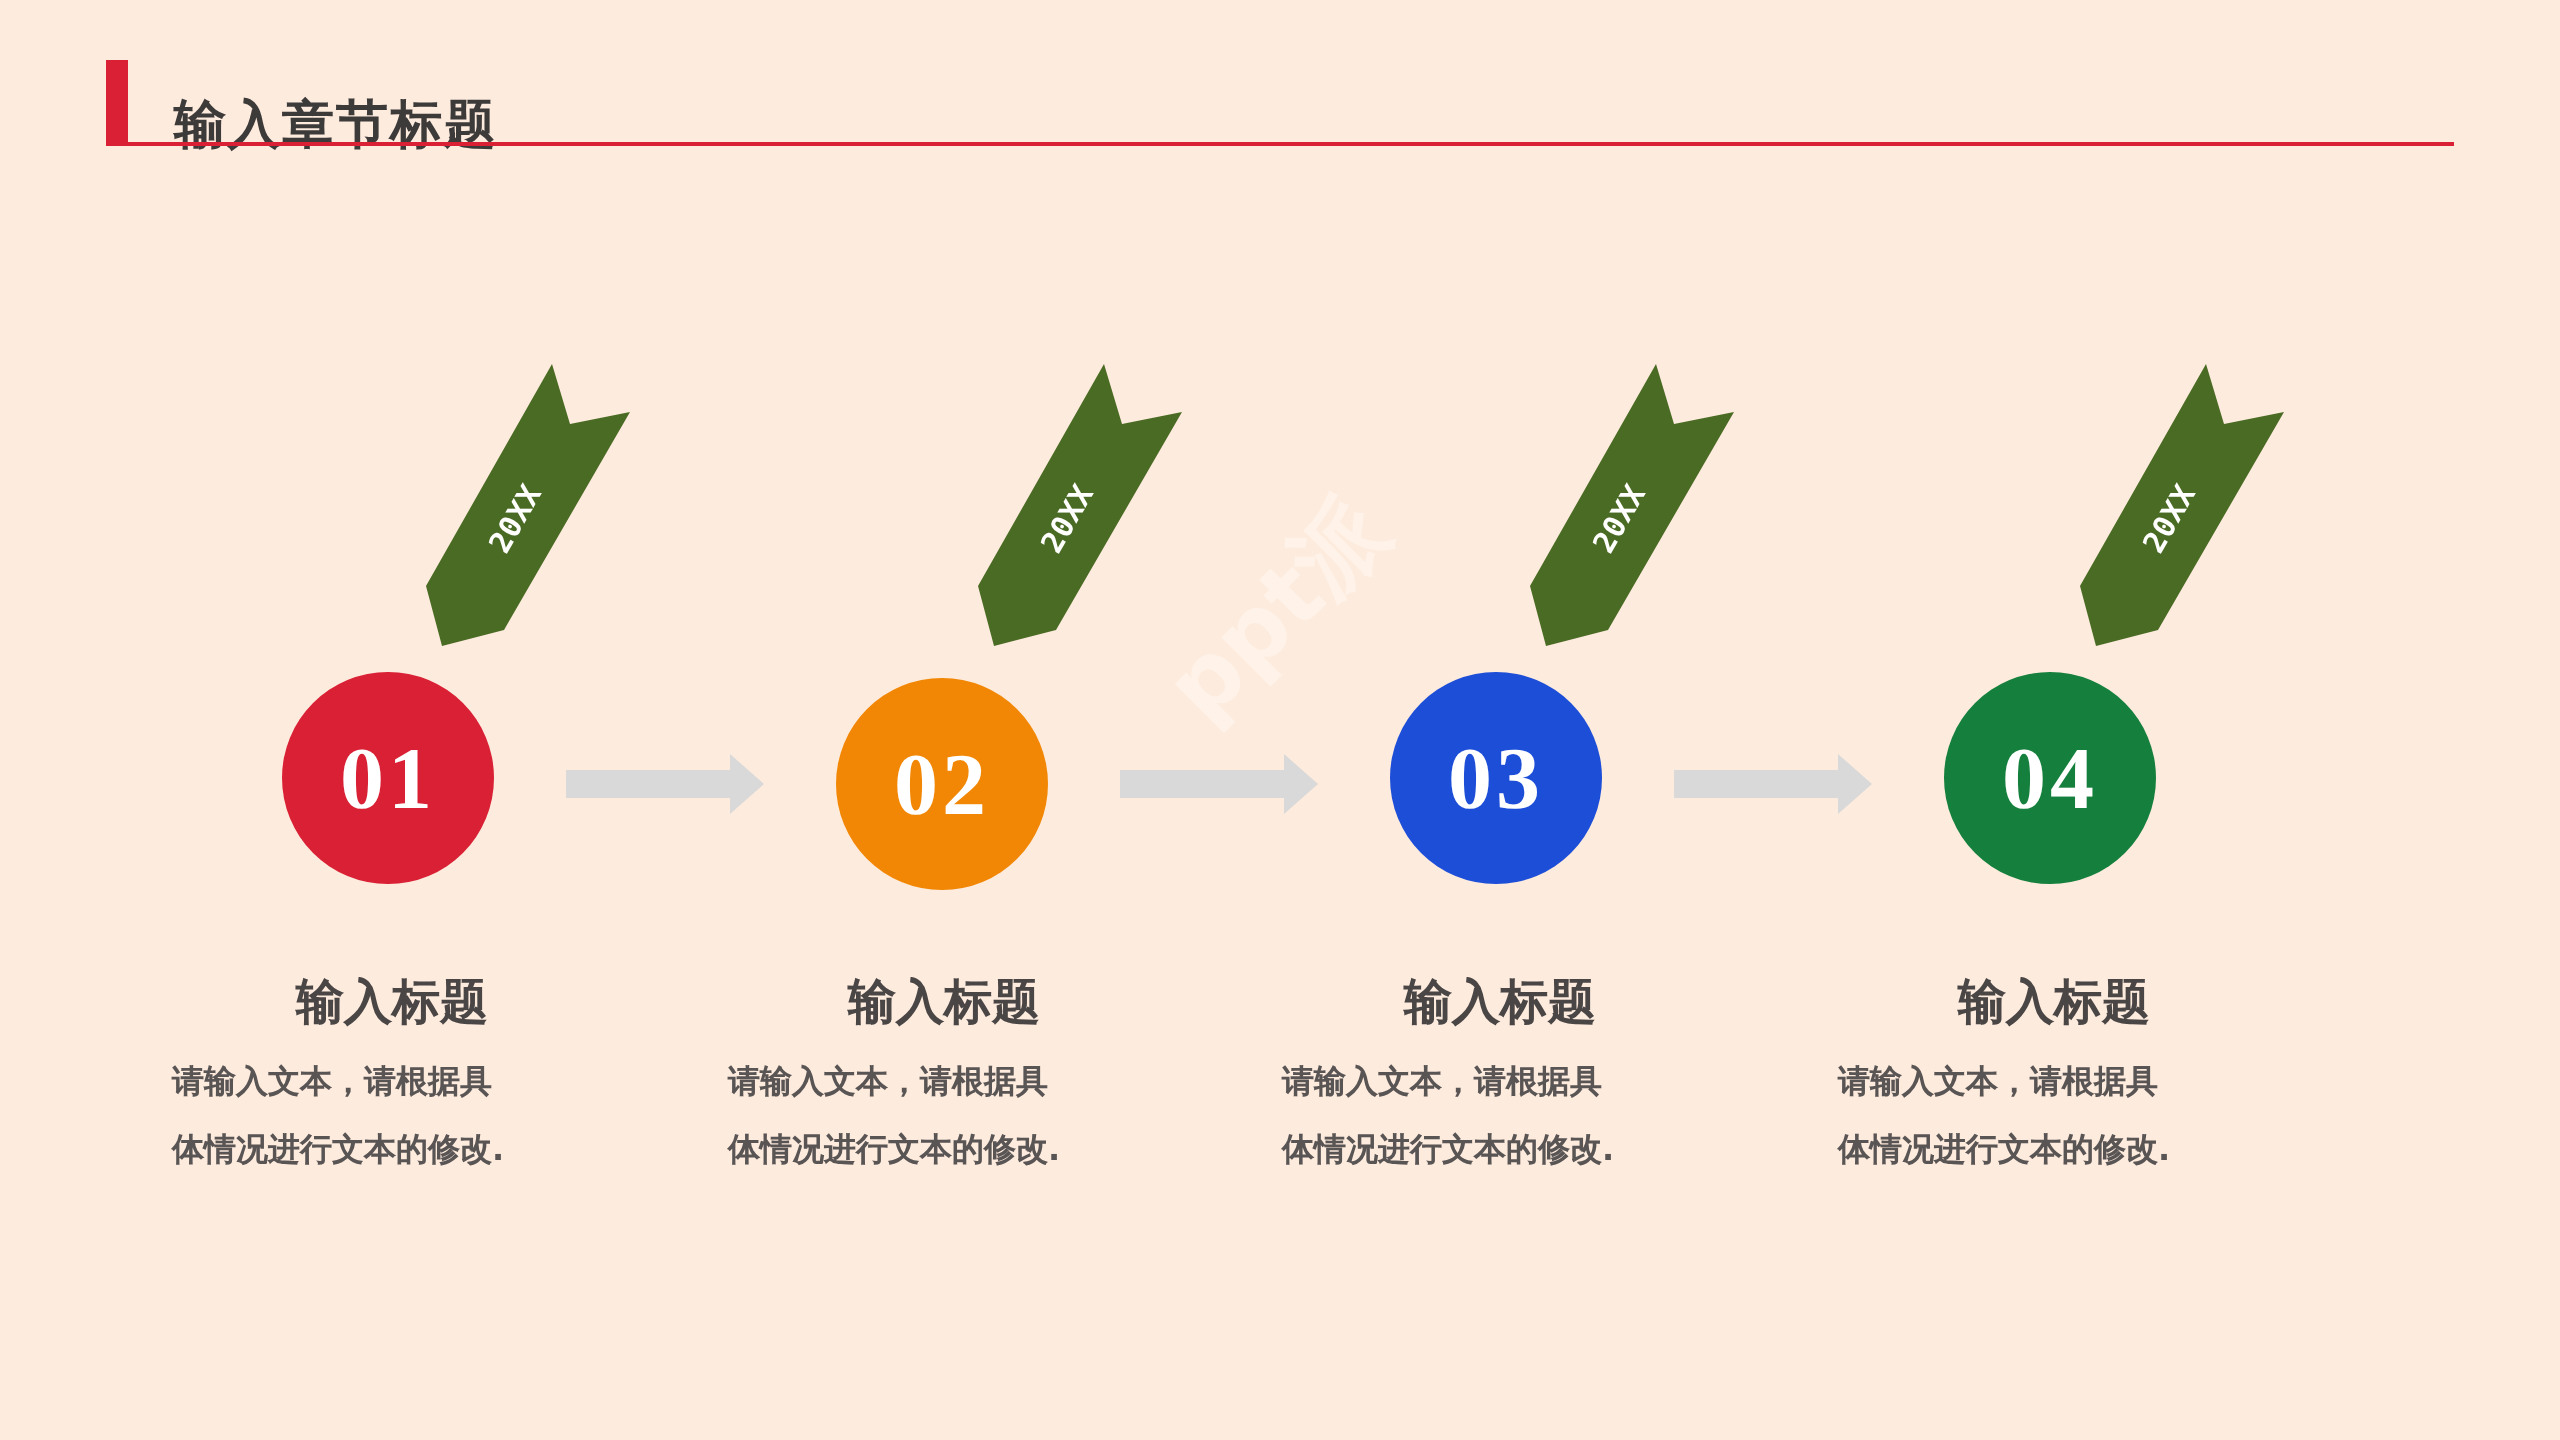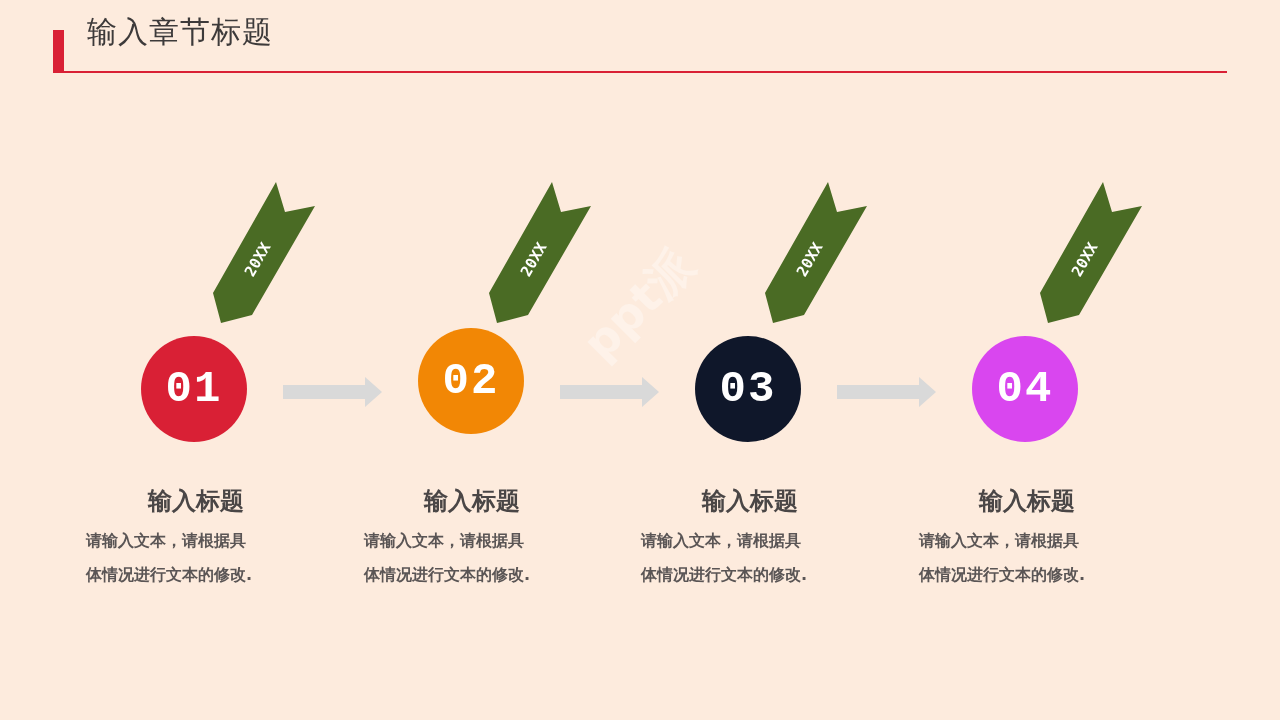--- a/index.html
+++ b/index.html
@@ -7,32 +7,32 @@
     width: 1280px; height: 720px; overflow: hidden;
     background: #fdebdd;
     position: relative;
     font-family: "DejaVu Sans", "Liberation Sans", sans-serif;
   }
   .header-bar {
     position: absolute; left: 53px; top: 30px; width: 11px; height: 42px;
     background: #d92035;
   }
   .header-title {
-    position: absolute; left: 87px; top: 13px; height: 38px; line-height: 38px;
-    font-size: 30px; font-weight: normal; color: #3d3a3a; letter-spacing: 1px;
+    position: absolute; left: 87px; top: 44px; height: 38px; line-height: 38px;
+    font-size: 26px; font-weight: bold; color: #3d3a3a; letter-spacing: 1px;
   }
   .header-line {
     position: absolute; left: 53px; top: 71px; width: 1174px; height: 2px;
     background: #d92035;
   }
   .ribbons { position: absolute; left: 0; top: 0; width: 1280px; height: 720px; pointer-events: none; }
   .step-circle {
     position: absolute; width: 106px; height: 106px; border-radius: 50%;
     display: flex; align-items: center; justify-content: center;
-    color: #ffffff; font-family: Liberation Mono, monospace;
+    color: #ffffff; font-family: Liberation Serif, serif;
     font-weight: bold; font-size: 44px; letter-spacing: 2px; text-align: center;
   }
   .arrow {
     position: absolute; width: 100px; height: 30px;
   }
   .step-title {
     position: absolute; width: 220px; text-align: center;
     font-size: 24px; font-weight: bold; color: #4a4646;
   }
   .step-desc {
@@ -67,23 +67,23 @@
     <polygon points="276,182 285,212 315,206 252,315 221,323 213,293" fill="#4a6b24"></polygon>
     <text x="262" y="262" fill="#ffffff" font-size="15" font-weight="bold" font-family="DejaVu Sans Mono, monospace" text-anchor="middle" transform="rotate(-60 262 262)">20XX</text>
   </g>
   <g transform="translate(827,0)">
     <polygon points="276,182 285,212 315,206 252,315 221,323 213,293" fill="#4a6b24"></polygon>
     <text x="262" y="262" fill="#ffffff" font-size="15" font-weight="bold" font-family="DejaVu Sans Mono, monospace" text-anchor="middle" transform="rotate(-60 262 262)">20XX</text>
   </g>
 </svg>
 
 <div class="step-circle" style="left:141px; top:336px; background:#d92035;">01</div>
-<div class="step-circle" style="left:418px; top:328px; background:#f28705;">02</div>
-<div class="step-circle" style="left:695px; top:336px; background:#0f172a;">03</div>
-<div class="step-circle" style="left:972px; top:336px; background:#d946ef;">04</div>
+<div class="step-circle" style="left:418px; top:339px; background:#f28705;">02</div>
+<div class="step-circle" style="left:695px; top:336px; background:#1d4ed8;">03</div>
+<div class="step-circle" style="left:972px; top:336px; background:#15803d;">04</div>
 
 <svg class="arrow" style="left:283px; top:377px;" viewBox="0 0 100 30">
   <polygon points="0,8 82,8 82,0 99,15 82,30 82,22 0,22" fill="#d9d9d9"></polygon>
 </svg>
 <svg class="arrow" style="left:560px; top:377px;" viewBox="0 0 100 30">
   <polygon points="0,8 82,8 82,0 99,15 82,30 82,22 0,22" fill="#d9d9d9"></polygon>
 </svg>
 <svg class="arrow" style="left:837px; top:377px;" viewBox="0 0 100 30">
   <polygon points="0,8 82,8 82,0 99,15 82,30 82,22 0,22" fill="#d9d9d9"></polygon>
 </svg>

